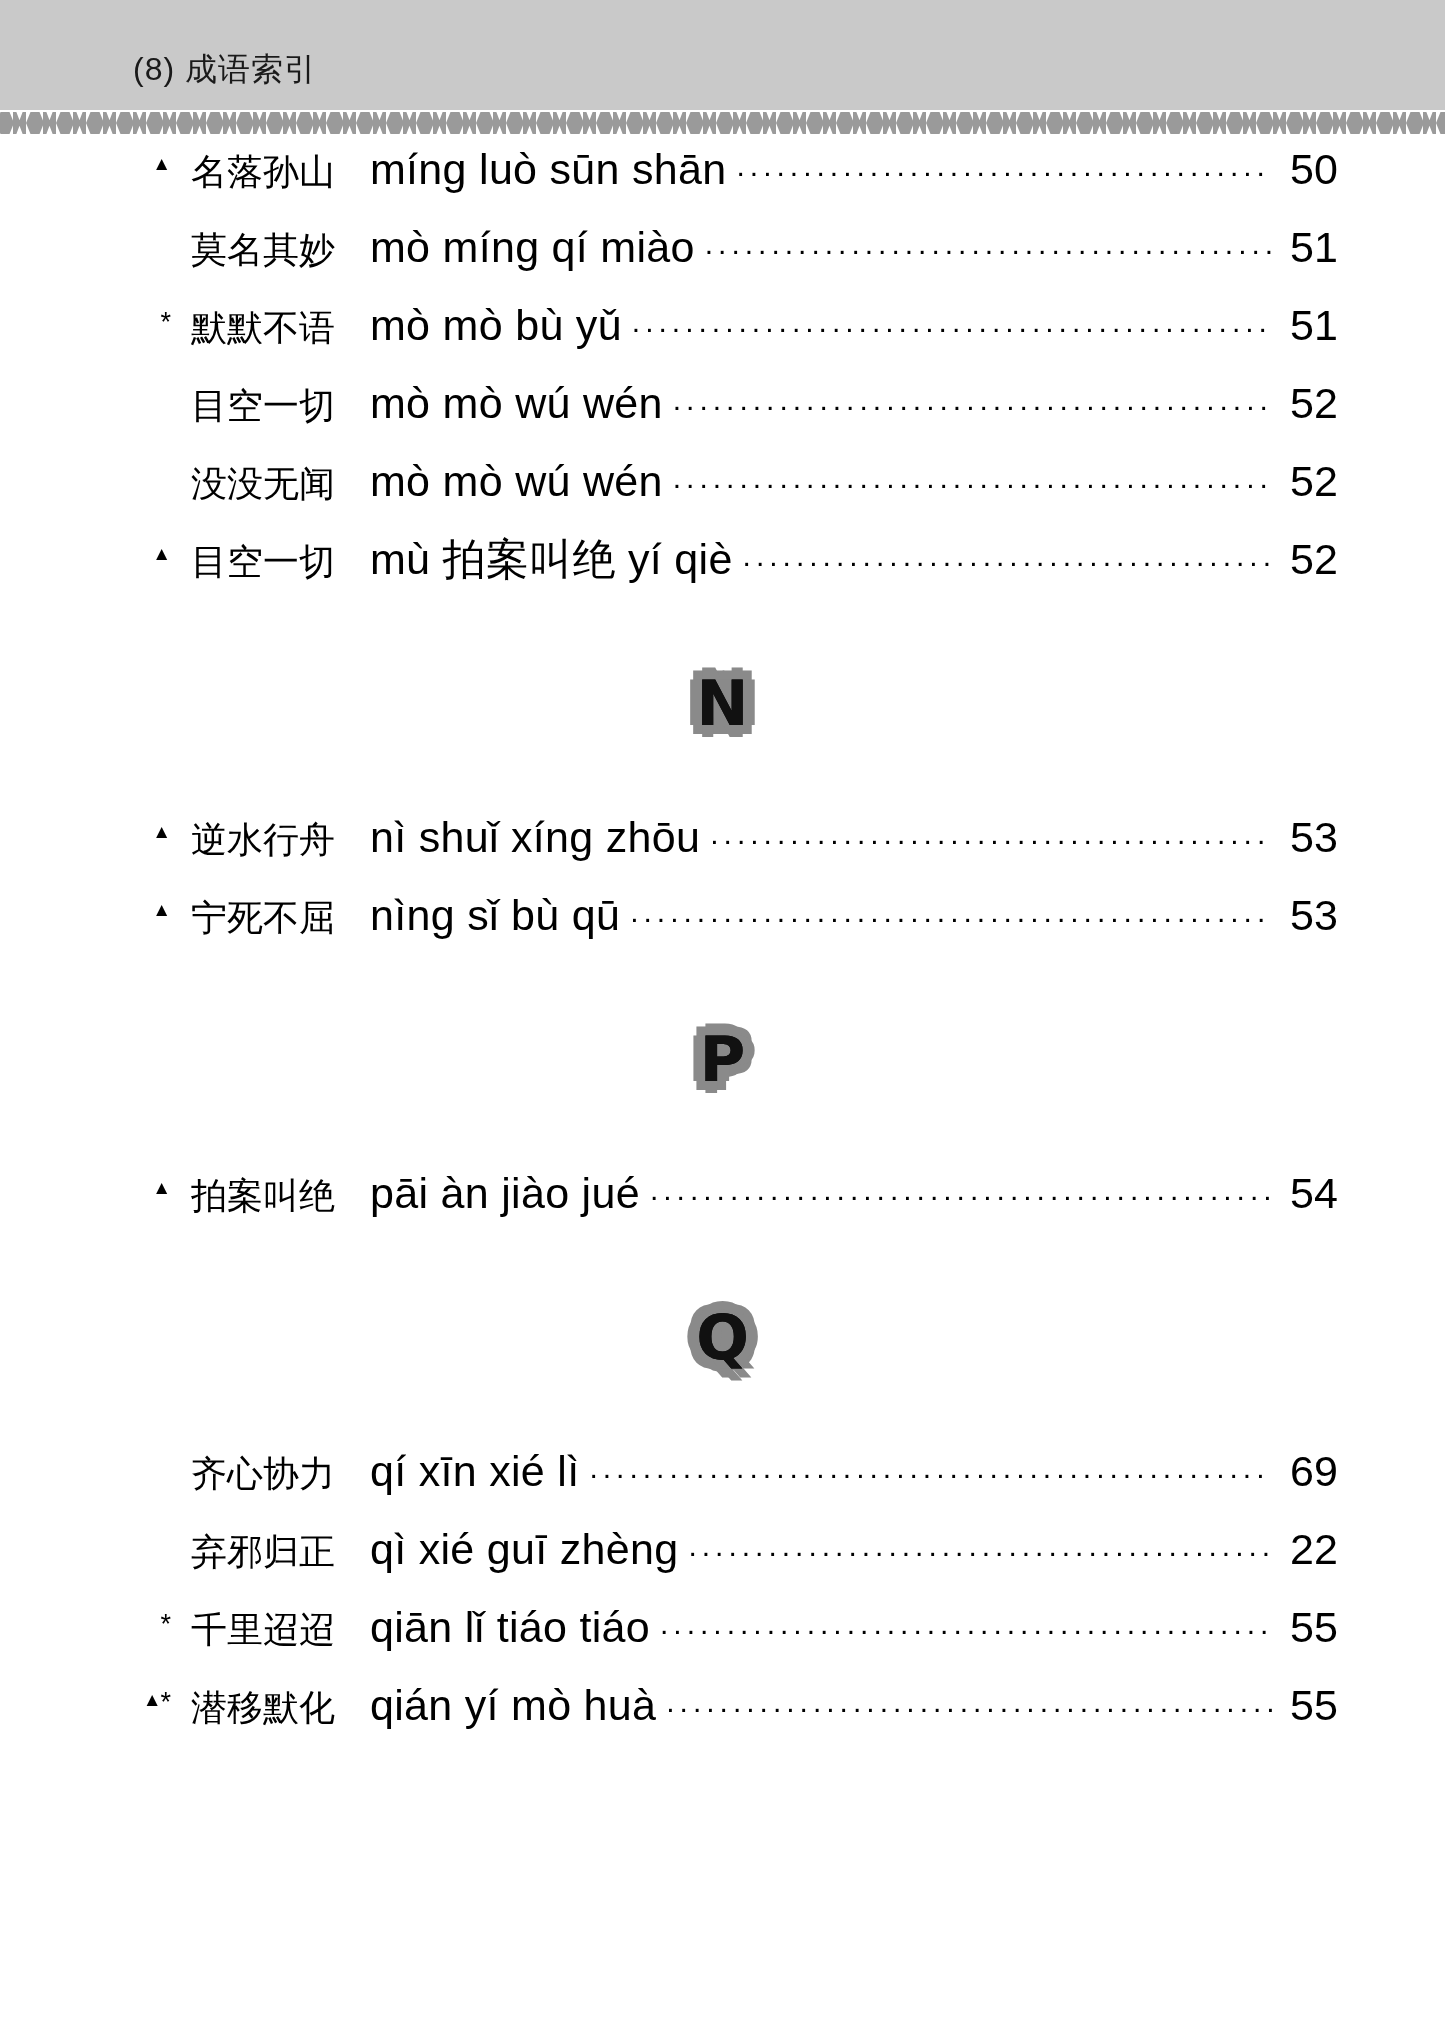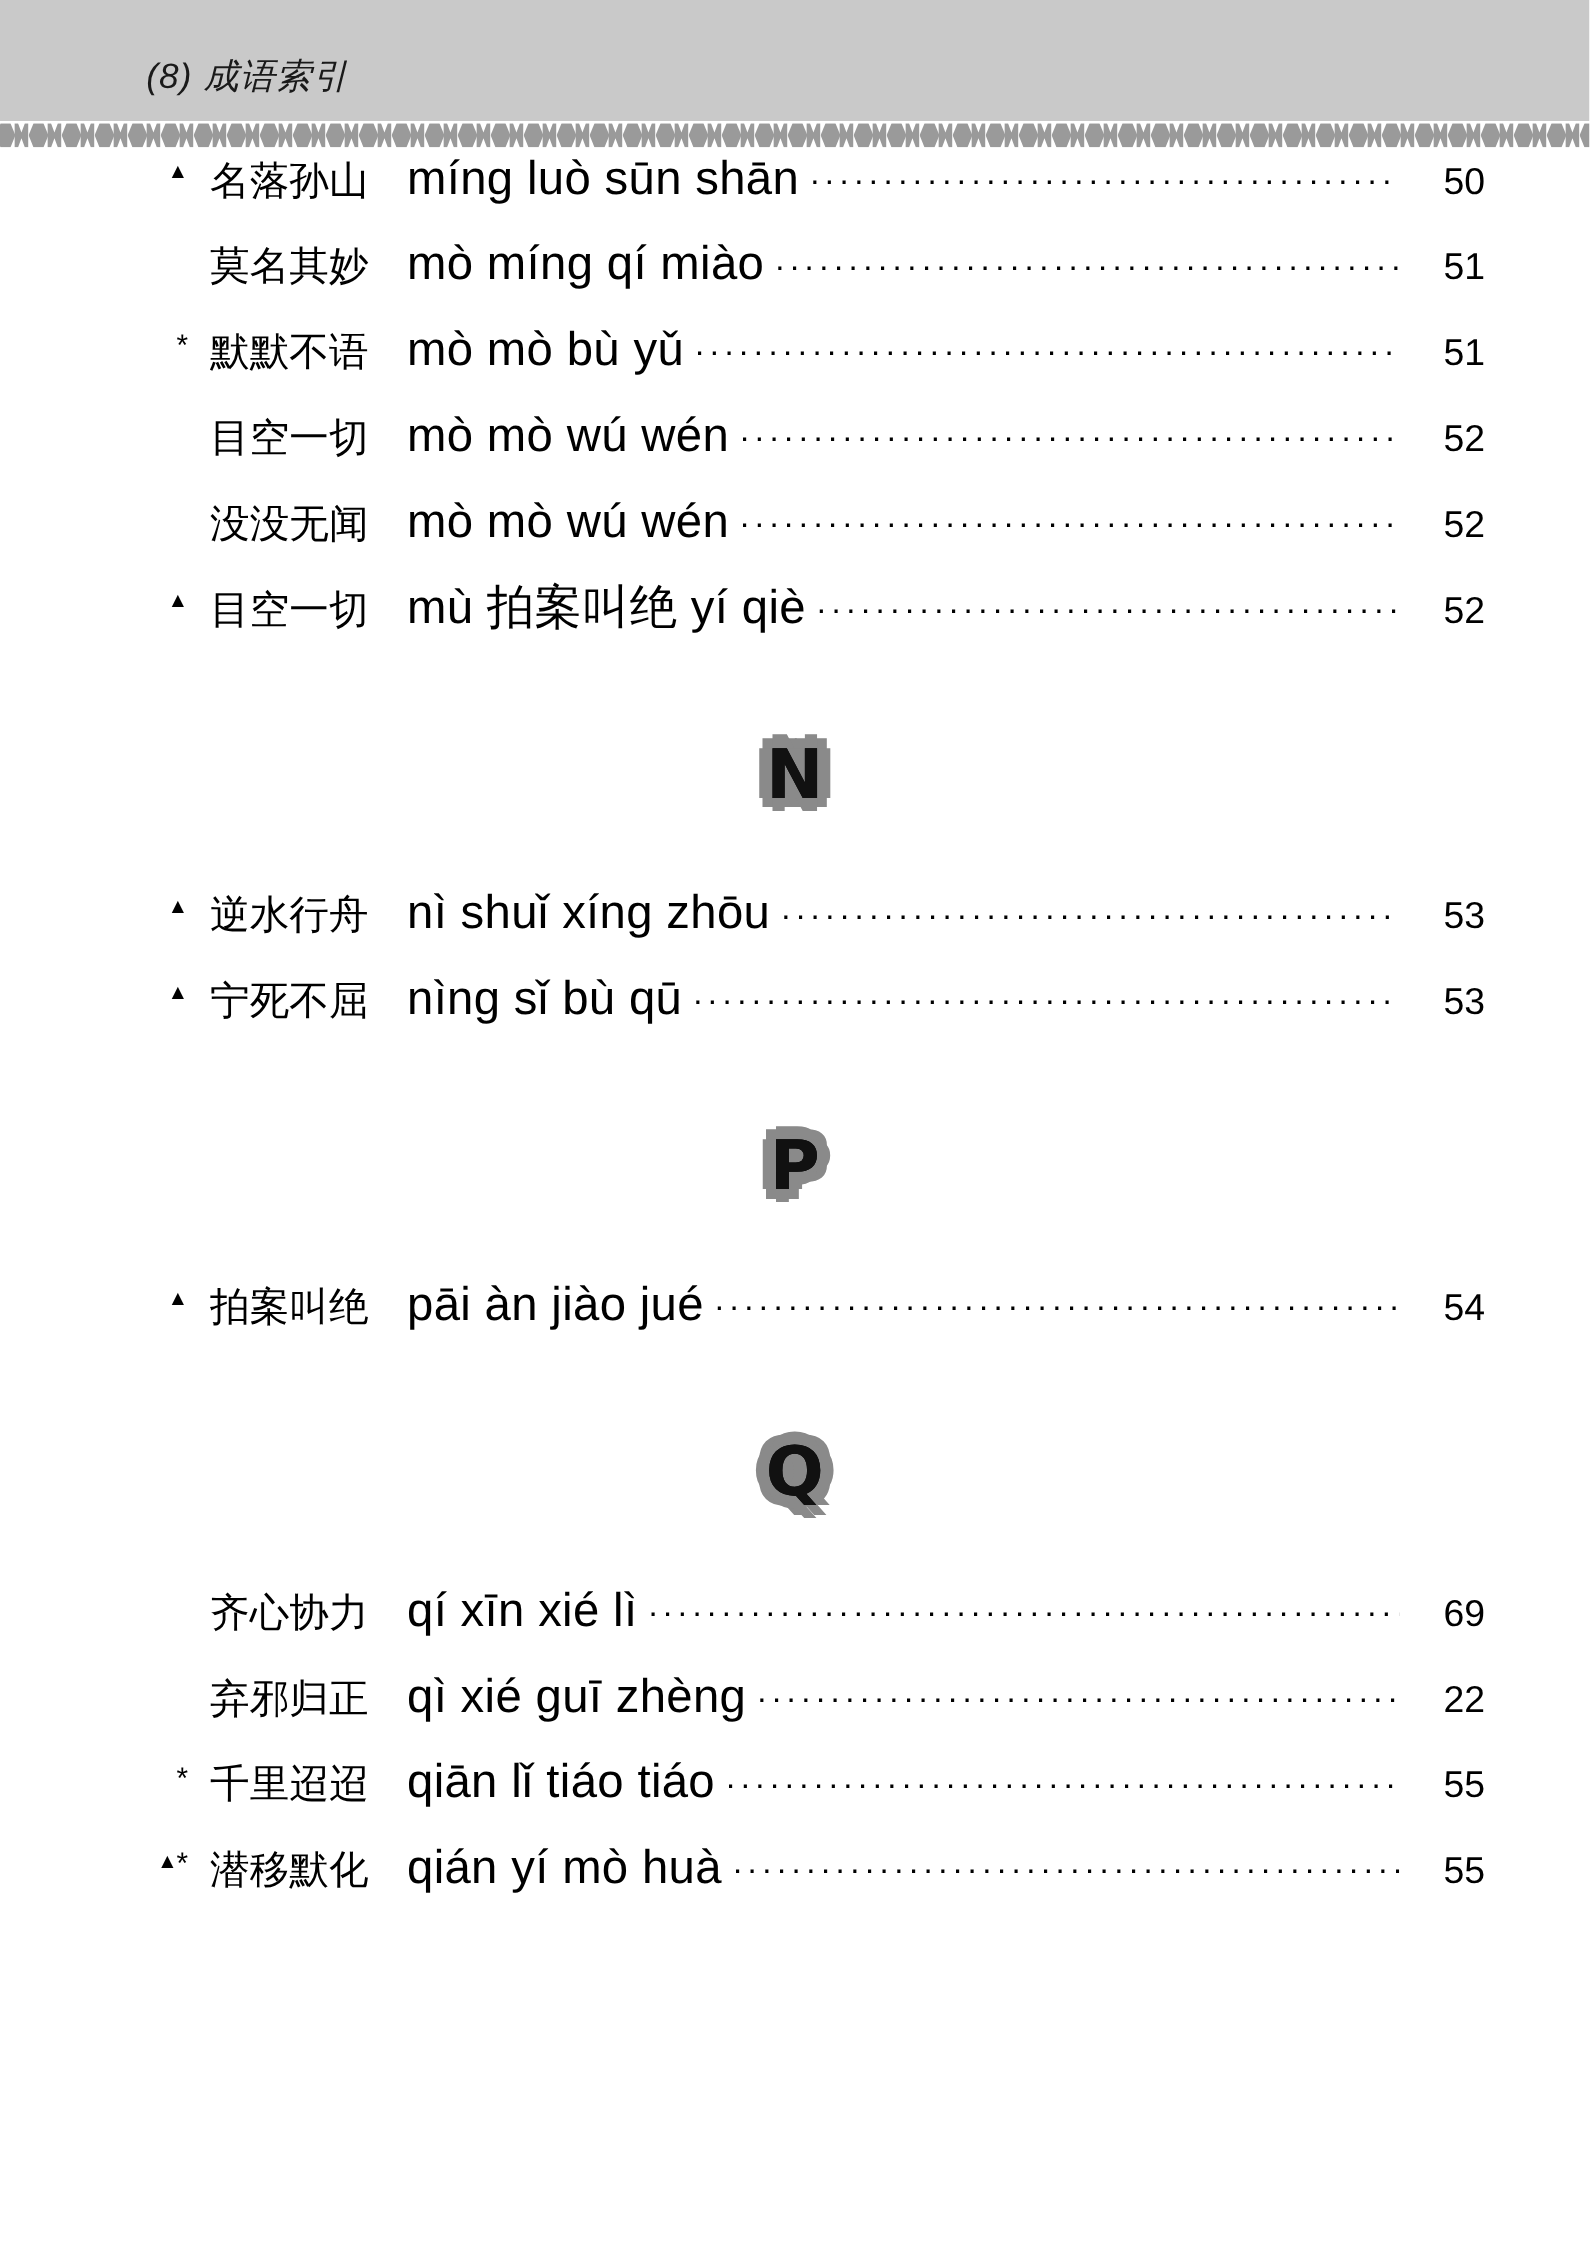--- a/index.html
+++ b/index.html
@@ -17,21 +17,20 @@
   }
 
   
   .header-band {
     position: absolute;
     left: 0;
     top: 0;
     width: 1445px;
     height: 110px;
     background: #c9c9c9;
-    font-style: italic;
   }
   .header-title {
     position: absolute;
     left: 133px;
     top: 48px;
     font-size: 32px;
     font-weight: 400;
     letter-spacing: 1px;
     color: #1a1a1a;
     white-space: nowrap;
@@ -155,22 +154,22 @@
     bottom: 1px;
     font-size: 30px;
     letter-spacing: 5px;
     white-space: nowrap;
     color: #000;
   }
 
   .page-col {
     flex: 0 0 auto;
     width: 72px;
-    text-align: right;
-    font-size: 34px;
+    text-align: center;
+    font-size: 43px;
     line-height: 1;
     white-space: nowrap;
     margin-top: 12px;
   }
 
   
   .section-letter {
     height: 200px;
     display: flex;
     align-items: center;

